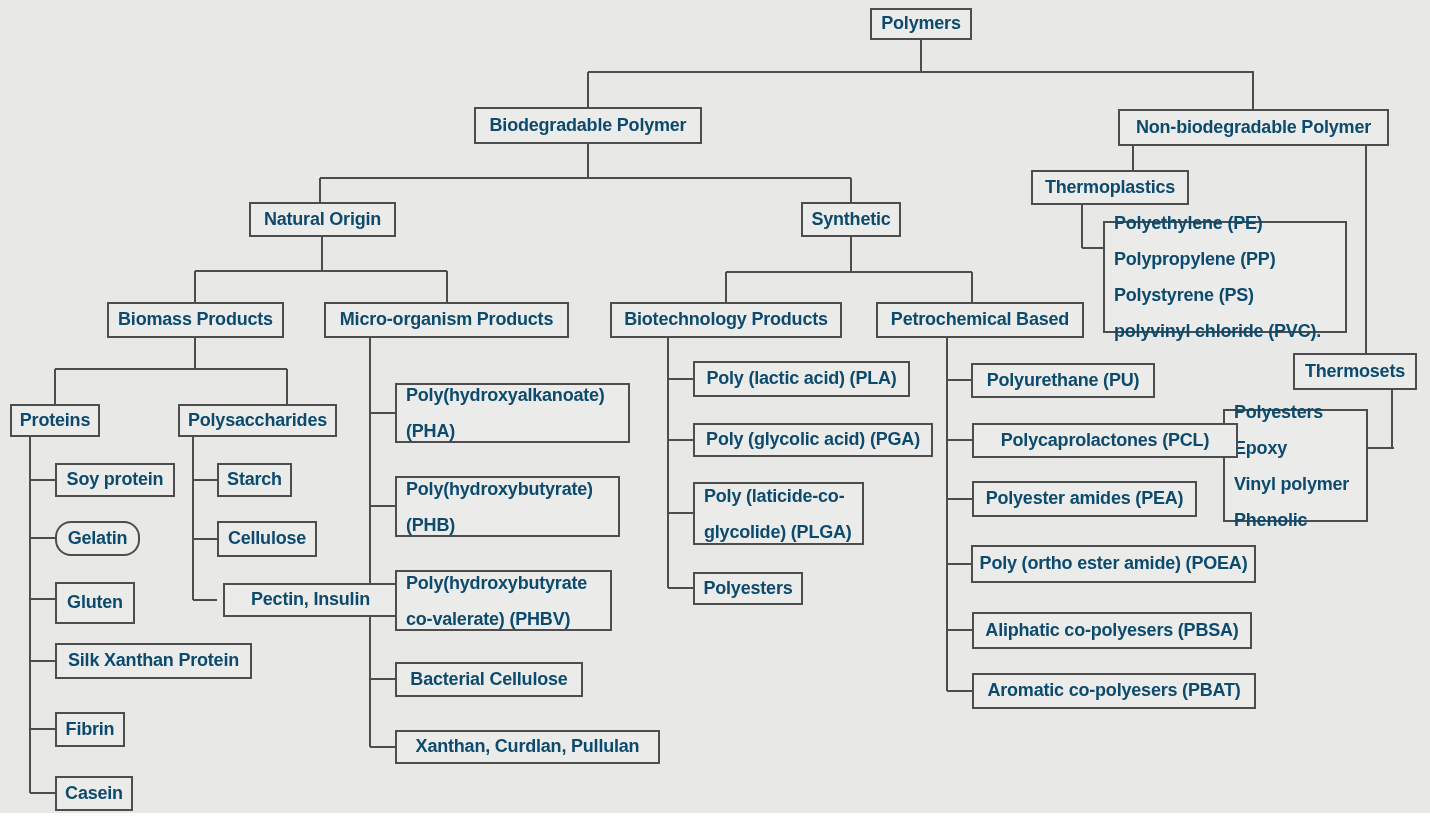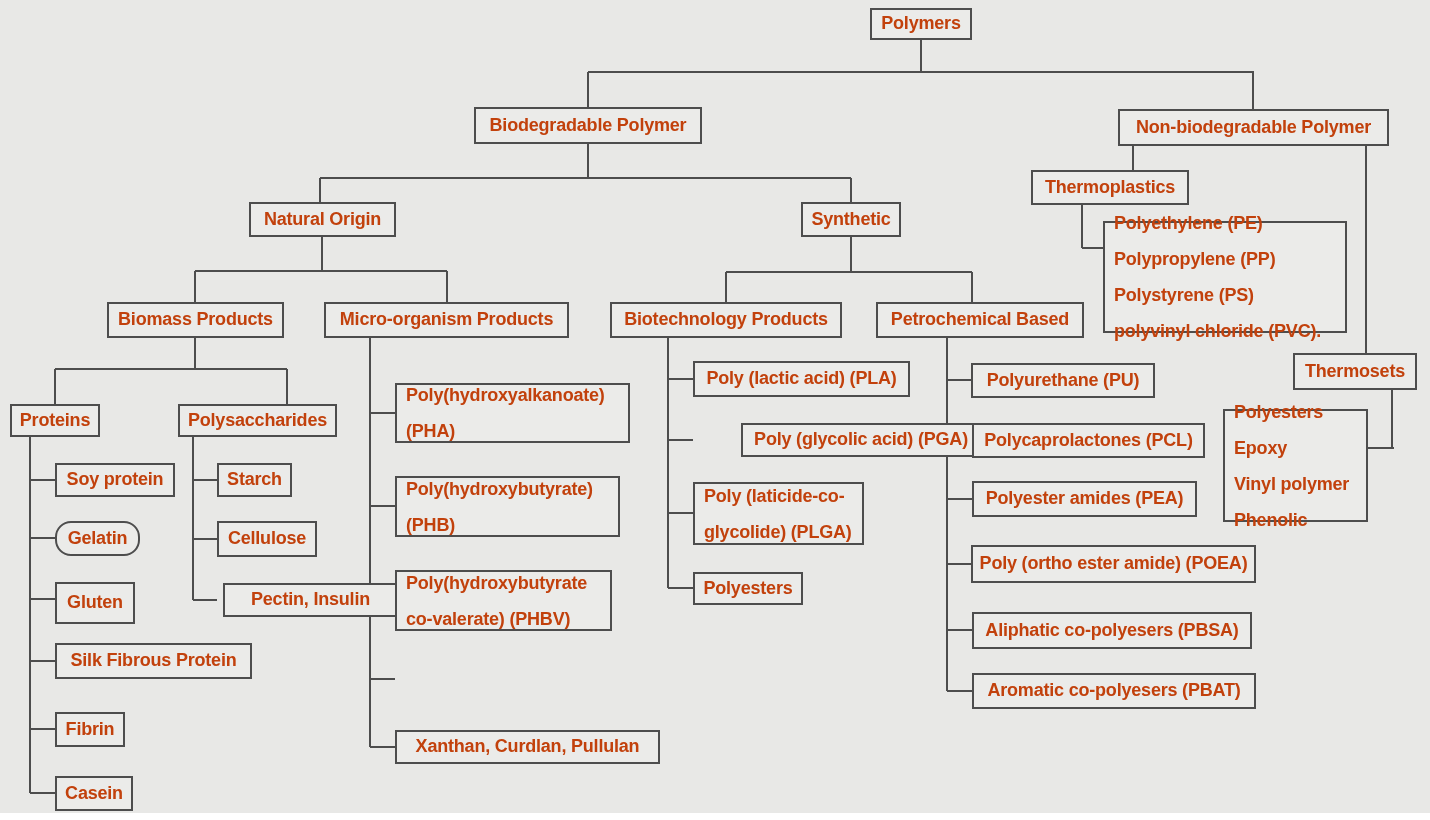--- a/index.html
+++ b/index.html
@@ -11,21 +11,21 @@
     font-family:"Liberation Sans",sans-serif;
   }
   .bottom-strip{
     position:absolute;left:0;top:813px;width:1430px;height:7px;background:#ffffff;
   }
   .box{
     position:absolute;
     box-sizing:border-box;
     border:2px solid #4d4d4d;
     background:#ebebe9;
-    color:#c2410c;
+    color:#0c4a6e;
     font-weight:700;
     font-size:18px;
     letter-spacing:-0.2px;
     display:flex;
     align-items:center;
     justify-content:center;
     text-align:center;
     white-space:nowrap;
     line-height:1.3;
   }
@@ -117,38 +117,39 @@
     <div class="box" style="left: 1293px; top: 353px; width: 124px; height: 37px;">Thermosets</div>
     <div class="box multi" style="left: 1223px; top: 409px; width: 145px; height: 113px;">Polyesters
 Epoxy
 Vinyl polymer
 Phenolic</div>
     <div class="box" style="left: 10px; top: 404px; width: 90px; height: 33px;">Proteins</div>
     <div class="box" style="left: 178px; top: 404px; width: 159px; height: 33px;">Polysaccharides</div>
     <div class="box" style="left: 55px; top: 463px; width: 120px; height: 34px;">Soy protein</div>
     <div class="box" style="left: 55px; top: 521px; width: 85px; height: 35px; border-radius: 16px;">Gelatin</div>
     <div class="box" style="left: 55px; top: 582px; width: 80px; height: 42px;">Gluten</div>
-    <div class="box" style="left: 55px; top: 643px; width: 197px; height: 36px;">Silk Fibrous Protein</div>
+    <div class="box" style="left: 55px; top: 643px; width: 197px; height: 36px;">Silk Xanthan Protein</div>
     <div class="box" style="left: 55px; top: 712px; width: 70px; height: 35px;">Fibrin</div>
     <div class="box" style="left: 55px; top: 776px; width: 78px; height: 35px;">Casein</div>
     <div class="box" style="left: 217px; top: 463px; width: 75px; height: 34px;">Starch</div>
     <div class="box" style="left: 217px; top: 521px; width: 100px; height: 36px;">Cellulose</div>
     <div class="box" style="left: 223px; top: 583px; width: 175px; height: 34px;">Pectin, Insulin</div>
     <div class="box multi" style="left: 395px; top: 383px; width: 235px; height: 60px;">Poly(hydroxyalkanoate)
 (PHA)</div>
     <div class="box multi" style="left: 395px; top: 476px; width: 225px; height: 61px;">Poly(hydroxybutyrate)
 (PHB)</div>
     <div class="box multi" style="left: 395px; top: 570px; width: 217px; height: 61px;">Poly(hydroxybutyrate
 co-valerate) (PHBV)</div>
+    <div class="box" style="left: 395px; top: 662px; width: 188px; height: 35px;">Bacterial Cellulose</div>
     <div class="box" style="left: 395px; top: 730px; width: 265px; height: 34px;">Xanthan, Curdlan, Pullulan</div>
     <div class="box" style="left: 693px; top: 361px; width: 217px; height: 36px;">Poly (lactic acid) (PLA)</div>
-    <div class="box" style="left: 693px; top: 423px; width: 240px; height: 34px; margin-left: 48px;">Poly (glycolic acid) (PGA)</div>
+    <div class="box" style="left: 693px; top: 423px; width: 240px; height: 34px;">Poly (glycolic acid) (PGA)</div>
     <div class="box multi" style="left: 693px; top: 482px; width: 171px; height: 63px;">Poly (laticide-co-
 glycolide) (PLGA)</div>
     <div class="box" style="left: 693px; top: 572px; width: 110px; height: 33px;">Polyesters</div>
     <div class="box" style="left: 971px; top: 363px; width: 184px; height: 35px;">Polyurethane (PU)</div>
-    <div class="box" style="left: 972px; top: 423px; width: 233px; height: 35px;">Polycaprolactones (PCL)</div>
+    <div class="box" style="left: 972px; top: 423px; width: 266px; height: 35px;">Polycaprolactones (PCL)</div>
     <div class="box" style="left: 972px; top: 481px; width: 225px; height: 36px;">Polyester amides (PEA)</div>
     <div class="box" style="left: 971px; top: 545px; width: 285px; height: 38px;">Poly (ortho ester amide) (POEA)</div>
     <div class="box" style="left: 972px; top: 612px; width: 280px; height: 37px;">Aliphatic co-polyesers (PBSA)</div>
     <div class="box" style="left: 972px; top: 673px; width: 284px; height: 36px;">Aromatic co-polyesers (PBAT)</div>
   </div>
 <div class="bottom-strip"></div>
 
 </body></html>

